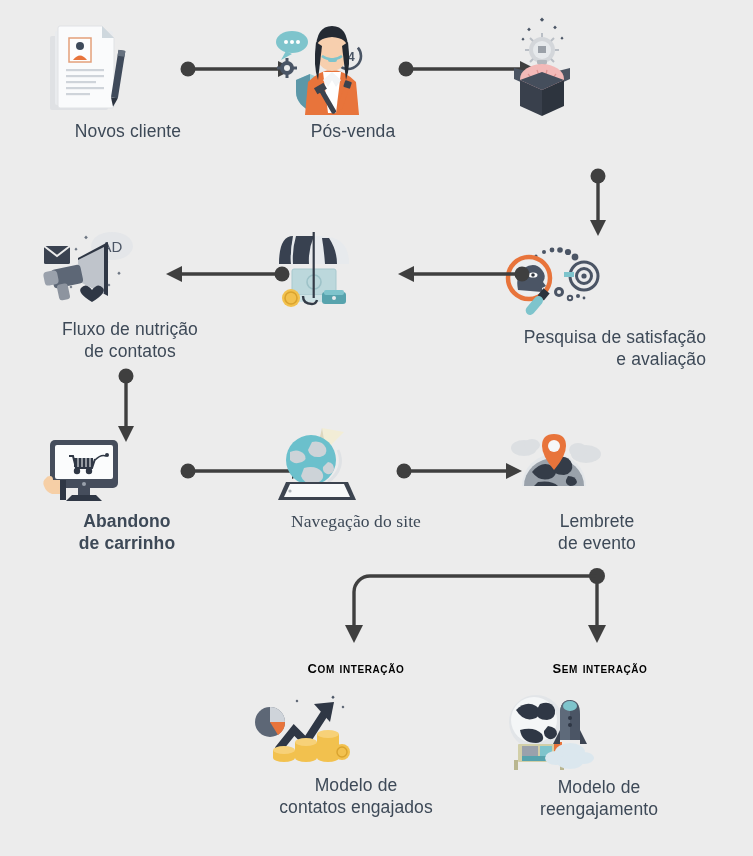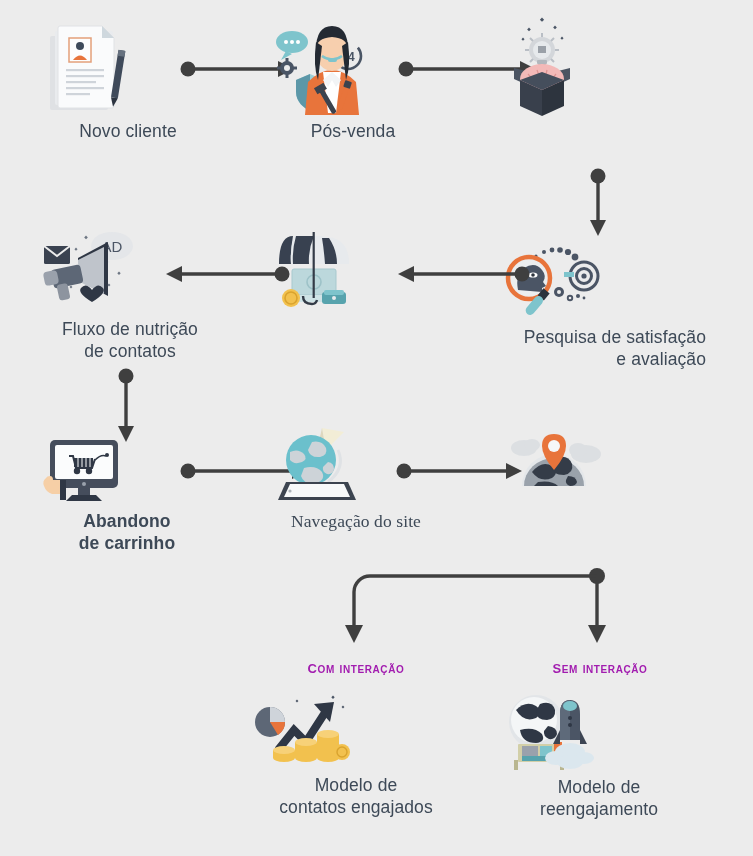--- a/index.html
+++ b/index.html
@@ -33,21 +33,21 @@
     margin-top: 6px;
     color: #3d4957;
     font-size: 17.5px;
     line-height: 22px;
     letter-spacing: 0.1px;
     white-space: pre-line;
   }
   .branch-label {
     position: absolute;
     text-align: center;
-    color: #a21caf;
+    color: #000000;
     font-size: 14.5px;
     font-weight: bold;
     letter-spacing: 0.6px;
     font-variant: small-caps;
     text-transform: lowercase;
   }
   .branch-label::first-letter {
     font-size: 18px;
   }
   .connector {
@@ -78,21 +78,21 @@
           <rect x="24" y="65" width="38" height="2.2"></rect>
           <rect x="24" y="71" width="24" height="2.2"></rect>
         </g>
         <g transform="rotate(9 76 50)">
           <rect x="73" y="28" width="7" height="48" rx="1" fill="#3f4a5a"></rect>
           <path d="M73 76 l3.5 9 l3.5 -9 z" fill="#2c3440"></path>
           <rect x="73" y="28" width="7" height="6" fill="#66717f"></rect>
         </g>
       </svg>
     </span>
-    <span class="node-label">Novo cliente</span>
+    <span class="node-label">Novos cliente</span>
   </div>
 
   <div class="connector" style="left:180px; top:57px;">
     <svg width="116" height="24" viewBox="0 0 116 24">
       <circle cx="8" cy="12" r="7.5" fill="#3f3f3f"></circle>
       <line x1="10" y1="12" x2="100" y2="12" stroke="#3f3f3f" stroke-width="3.4"></line>
       <path d="M98 4 l16 8 l-16 8 z" fill="#3f3f3f"></path>
     </svg>
   </div>
 
@@ -433,20 +433,22 @@
           <path d="M24 44 q10 -12 20 -6 q8 6 0 12 q-12 5 -20 -6 z"></path>
           <path d="M48 30 q12 -4 16 6 q2 9 -8 11 q-12 0 -12 -9 z"></path>
           <path d="M30 54 q14 -2 20 4 h-24 z"></path>
           <path d="M60 48 q8 0 9 6 q-1 4 -7 4 q-5 -2 -4 -6 z"></path>
         </g>
 
         <path d="M46 6 q12 0 12 12 q0 10 -12 24 q-12 -14 -12 -24 q0 -12 12 -12 z" fill="#e8743b"></path>
         <circle cx="46" cy="18" r="6" fill="#f6f7f8"></circle>
       </svg>
     </span>
+    <span class="node-label">Lembrete
+de evento</span>
   </div>
 
   <div class="connector" style="left:340px; top:565px;">
     <svg width="290" height="90" viewBox="0 0 290 90">
 
       <circle cx="257" cy="11" r="8" fill="#3f3f3f"></circle>
 
       <path d="M257 11 H30 a16 16 0 0 0 -16 16 V62" stroke="#3f3f3f" stroke-width="3.4" fill="none" stroke-linecap="butt"></path>
       <path d="M5 60 l9 18 l9 -18 z" fill="#3f3f3f"></path>
 

